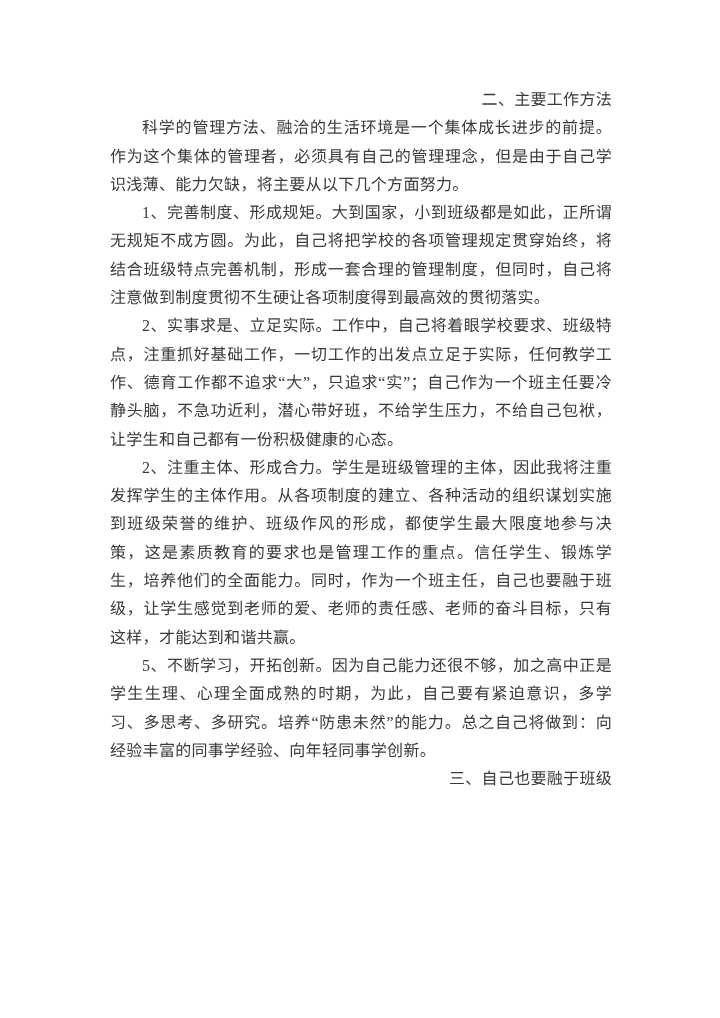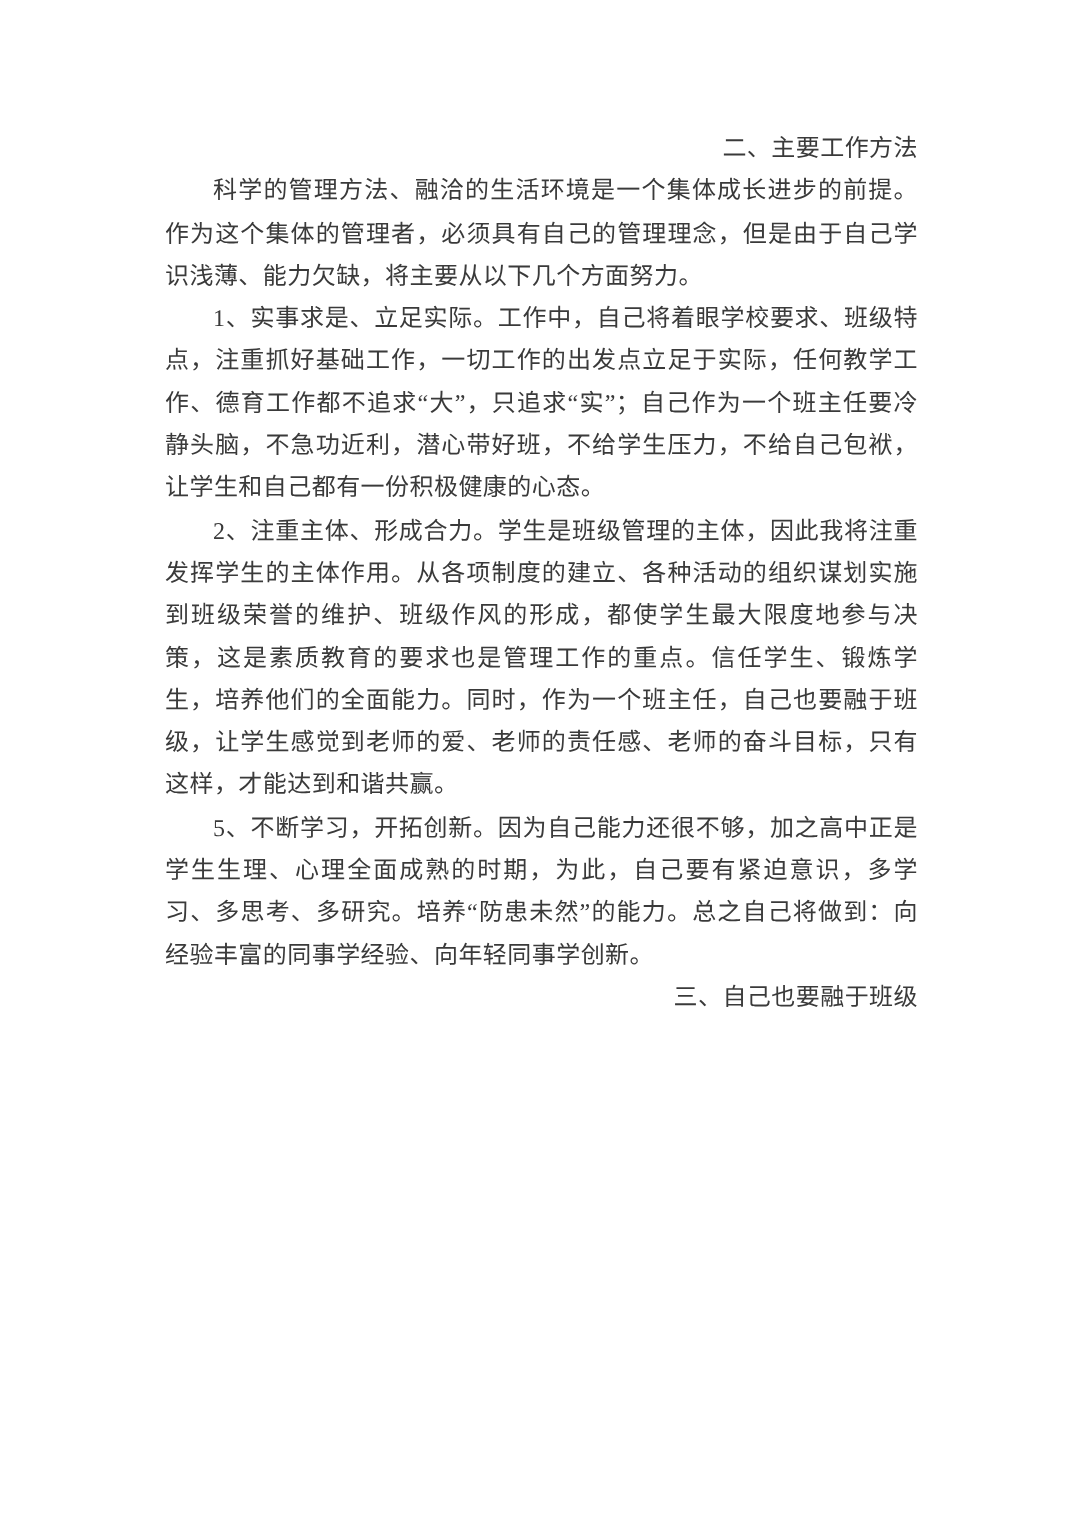--- a/index.html
+++ b/index.html
@@ -37,18 +37,19 @@
     font-size: 16px;
   }
 </style>
 </head>
 <body>
 
 <div class="page">
   <div class="doc-body">
     <p class="heading">二、主要工作方法</p>
     <p class="para">科学的管理方法、融洽的生活环境是一个集体成长进步的前提。作为这个集体的管理者，必须具有自己的管理理念，但是由于自己学识浅薄、能力欠缺，将主要从以下几个方面努力。</p>
-    <p class="para">1、实事求是、立足实际。工作中，自己将着眼学校要求、班级特点，注重抓好基础工作，一切工作的出发点立足于实际，任何教学工作、德育工作都不追求“大”，只追求“实”；自己作为一个班主任要冷静头脑，不急功近利，潜心带好班，不给学生压力，不给自己包袱，让学生和自己都有一份积极健康的心态。</p>
+    <p class="para">1、完善制度、形成规矩。大到国家，小到班级都是如此，正所谓无规矩不成方圆。为此，自己将把学校的各项管理规定贯穿始终，将结合班级特点完善机制，形成一套合理的管理制度，但同时，自己将注意做到制度贯彻不生硬让各项制度得到最高效的贯彻落实。</p>
+    <p class="para">2、实事求是、立足实际。工作中，自己将着眼学校要求、班级特点，注重抓好基础工作，一切工作的出发点立足于实际，任何教学工作、德育工作都不追求“大”，只追求“实”；自己作为一个班主任要冷静头脑，不急功近利，潜心带好班，不给学生压力，不给自己包袱，让学生和自己都有一份积极健康的心态。</p>
     <p class="para">2、注重主体、形成合力。学生是班级管理的主体，因此我将注重发挥学生的主体作用。从各项制度的建立、各种活动的组织谋划实施到班级荣誉的维护、班级作风的形成，都使学生最大限度地参与决策，这是素质教育的要求也是管理工作的重点。信任学生、锻炼学生，培养他们的全面能力。同时，作为一个班主任，自己也要融于班级，让学生感觉到老师的爱、老师的责任感、老师的奋斗目标，只有这样，才能达到和谐共赢。</p>
     <p class="para">5、不断学习，开拓创新。因为自己能力还很不够，加之高中正是学生生理、心理全面成熟的时期，为此，自己要有紧迫意识，多学习、多思考、多研究。培养“防患未然”的能力。总之自己将做到：向经验丰富的同事学经验、向年轻同事学创新。</p>
     <p class="heading">三、自己也要融于班级</p>
   </div>
 </div>
 
 </body></html>

